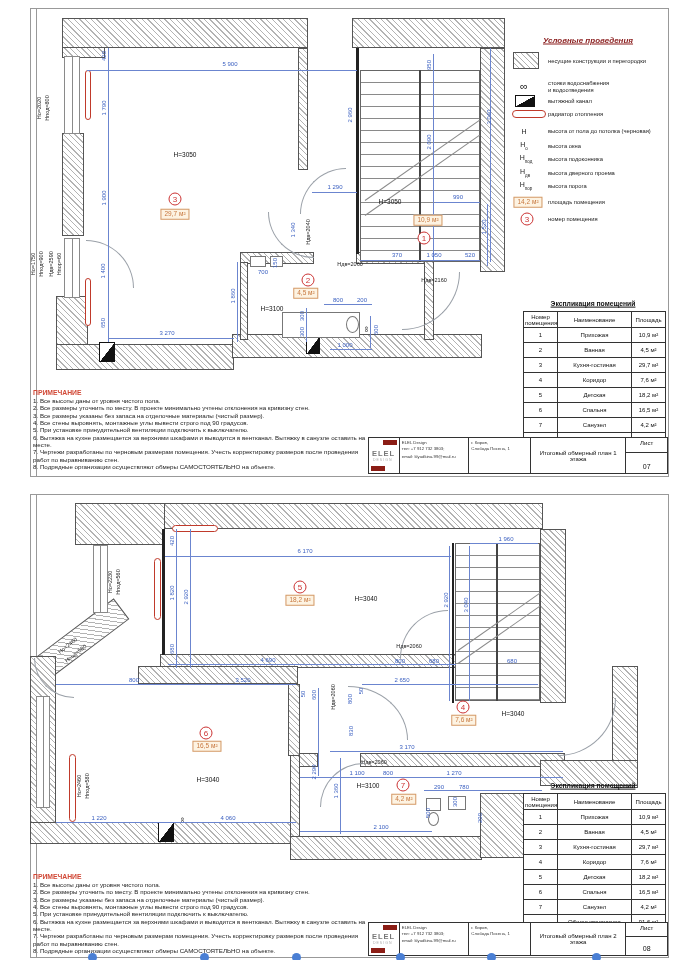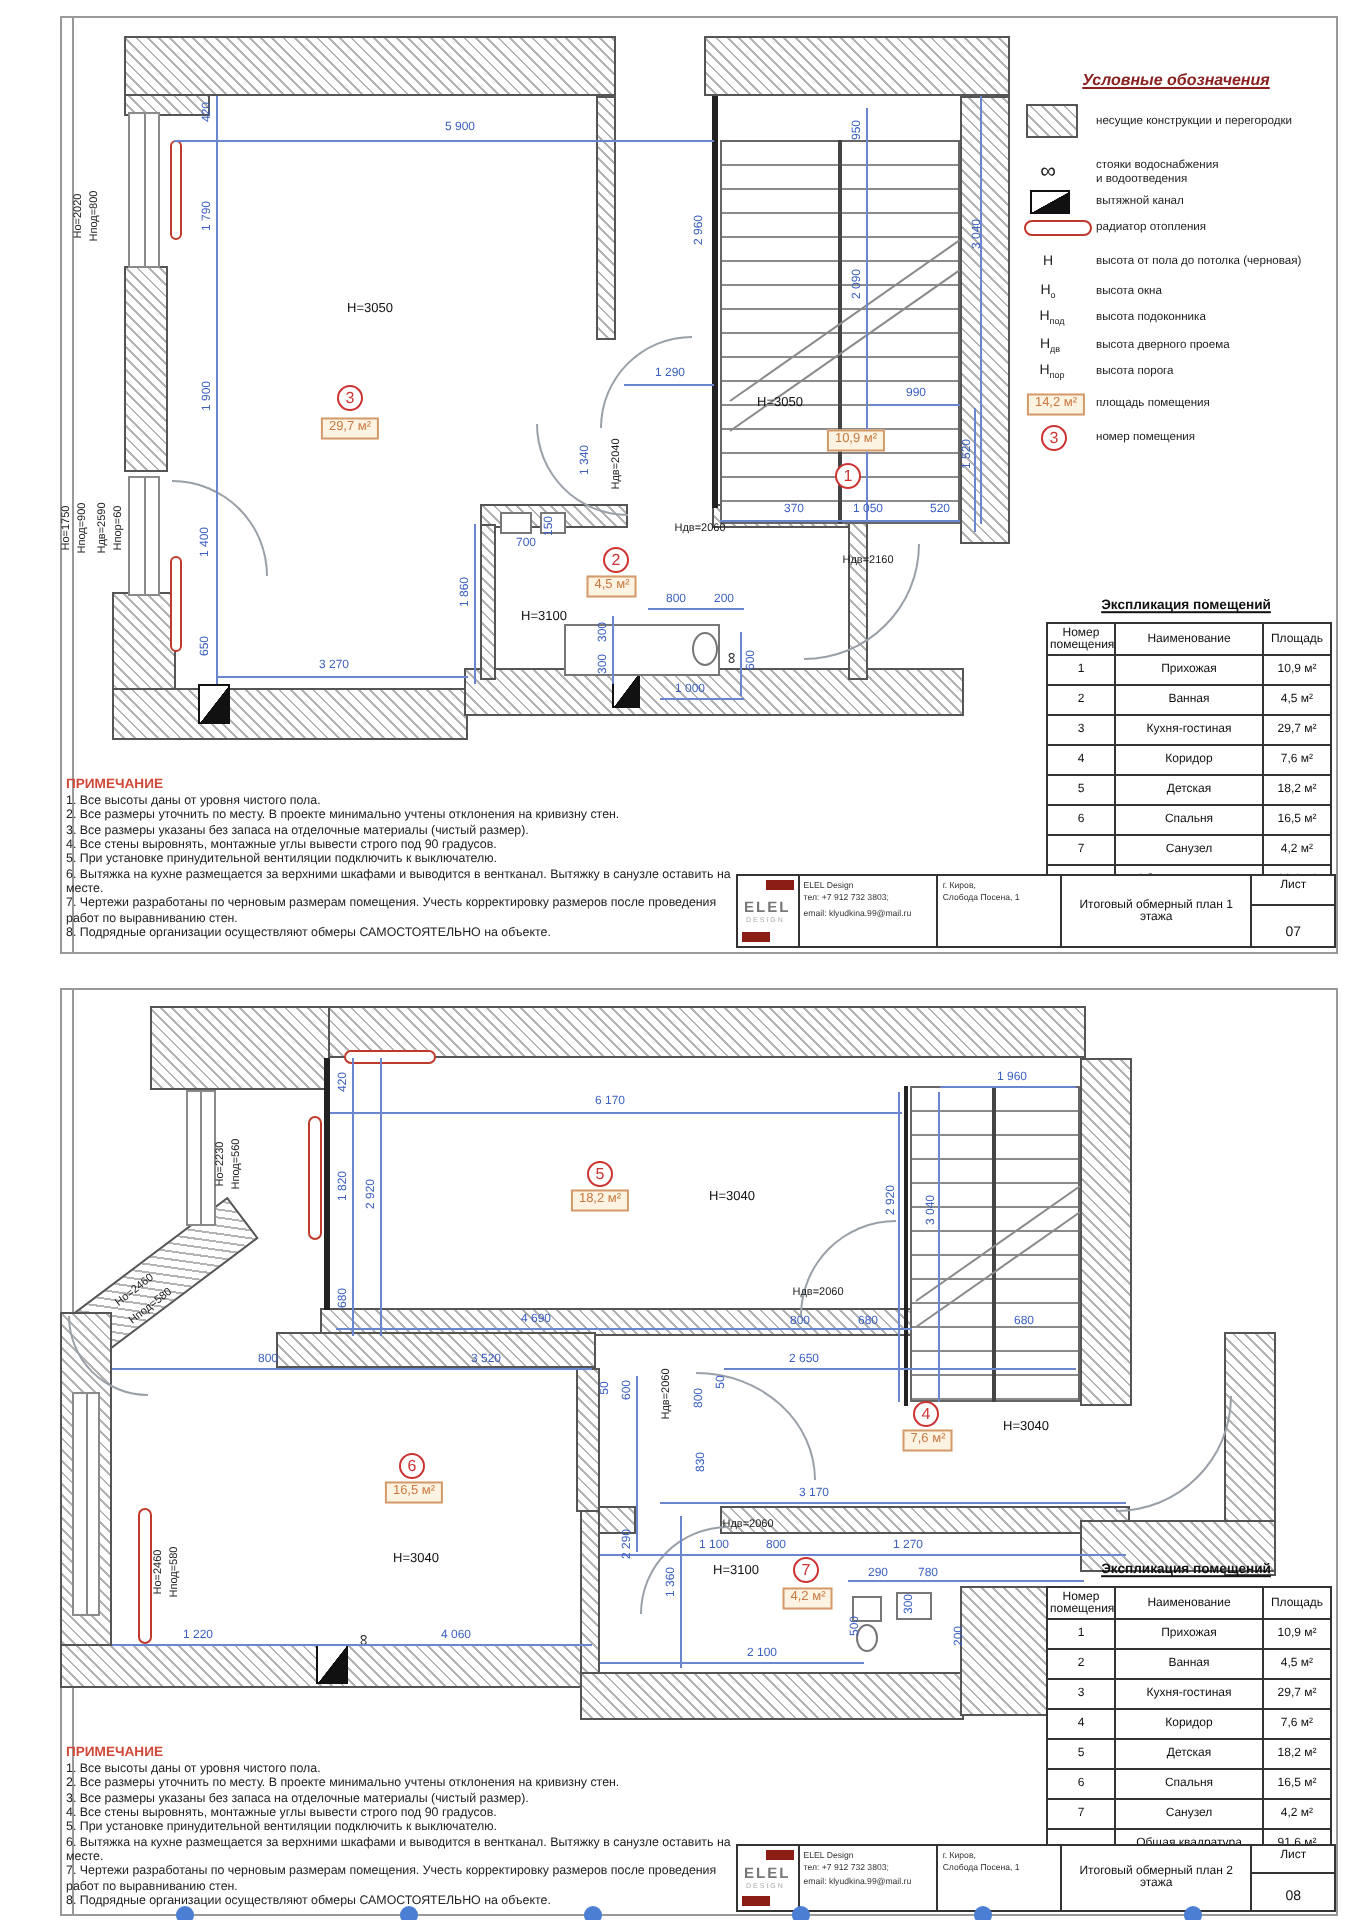--- a/index.html
+++ b/index.html
@@ -165,21 +165,21 @@
   <span class="spec" style="left:350px;top:265px">Ндв=2060</span>
   <span class="spec" style="left:434px;top:281px">Ндв=2160</span>
   <span class="specv" style="left:309px;top:232px">Ндв=2040</span>
   <span class="specv" style="left:40px;top:108px">Но=2020</span>
   <span class="specv" style="left:48px;top:108px">Нпод=800</span>
   <span class="specv" style="left:34px;top:264px">Но=1750</span>
   <span class="specv" style="left:42px;top:264px">Нпод=900</span>
   <span class="specv" style="left:52px;top:264px">Ндв=2590</span>
   <span class="specv" style="left:60px;top:264px">Нпор=60</span>
 
-  <span class="lititle lgTitle" style="position:absolute;left:588px;top:40px;transform:translate(-50%,-50%);font-size:8px;font-weight:bold;font-style:italic;color:#8b2020;text-decoration:underline;white-space:nowrap;">Условные обозначения</span>
+  <span class="lititle lgTitle" style="position:absolute;left:588px;top:40px;transform:translate(-50%,-50%);font-size:8px;font-weight:bold;font-style:italic;color:#8b2020;text-decoration:underline;white-space:nowrap;">Условные проведения</span>
   <div class="hw" style="left:513px;top:52px;width:26px;height:17px"></div>
   <span class="llab" style="left:548px;top:58px">несущие конструкции и перегородки</span>
   <span class="lsy" style="left:524px;top:86px;font-size:11px">∞</span>
   <span class="llab" style="left:548px;top:80px">стояки водоснабжения</span>
   <span class="llab" style="left:548px;top:87px">и водоотведения</span>
   <div class="vent" style="left:515px;top:95px;width:20px;height:12px"></div>
   <span class="llab" style="left:548px;top:98px">вытяжной канал</span>
   <div class="rad" style="left:512px;top:110px;width:34px;height:8px"></div>
   <span class="llab" style="left:548px;top:111px">радиатор отопления</span>
   <span class="lsy" style="left:524px;top:131px"><span>Н</span></span>

